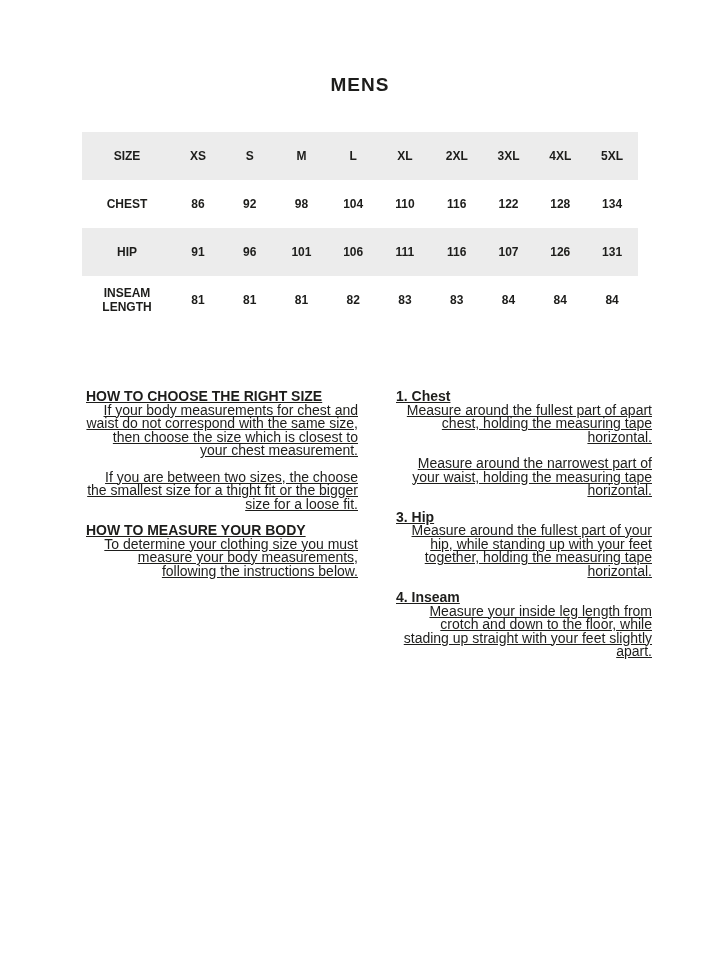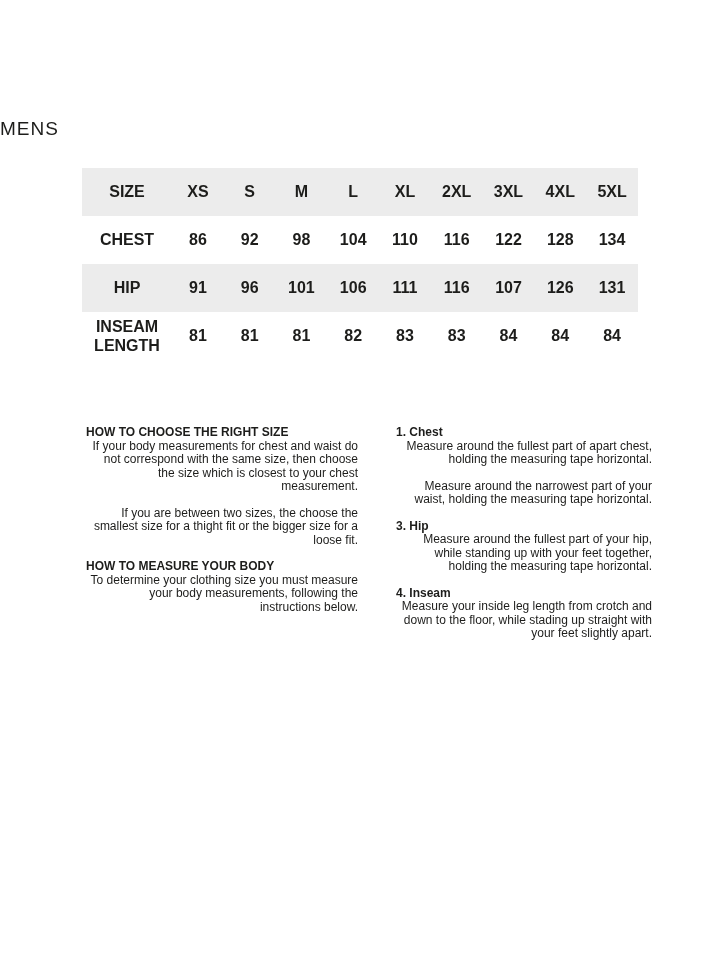--- a/index.html
+++ b/index.html
@@ -7,31 +7,32 @@
   body {
     width: 720px;
     min-height: 960px;
     background: #ffffff;
     color: #1d1d1b;
     font-family: "Liberation Sans", sans-serif;
     margin: 0 auto;
     position: relative;
   }
   .page-title {
-    padding-top: 118px;
+    padding-top: 74px;
+    text-align: center;
     font-size: 19px;
-    font-weight: 400;
+    font-weight: 700;
     letter-spacing: 1px;
   }
   table.size-table {
-    margin: 28px auto 0 auto;
+    margin: 36px auto 0 auto;
     width: 556px;
     border-collapse: collapse;
     table-layout: fixed;
-    font-size: 16px;
+    font-size: 12px;
     font-weight: 700;
   }
   table.size-table th, table.size-table td {
     height: 48px;
     text-align: center;
     vertical-align: middle;
     padding: 0 4px;
     font-weight: 700;
     line-height: 1.2;
   }
@@ -41,21 +42,21 @@
   }
   table.size-table thead tr { background: #ececec; }
   table.size-table tbody tr:nth-child(even) { background: #ececec; }
 
   .info-columns {
     display: flex;
     margin-top: 66px;
     padding-left: 86px;
     gap: 38px;
   }
-  .info-col { font-size: 12px; line-height: 13.5px; }
+  .info-col { font-size: 14px; line-height: 13.5px; text-decoration: underline; }
   .info-col.left  { width: 272px; }
   .info-col.right { width: 256px; }
   .section { margin-bottom: 13px; }
   .section .heading {
     font-weight: 700;
     margin: 0;
   }
   .section .para { margin: 0; text-align: right; }
   .section .para + .para { margin-top: 13px; }
 </style>

